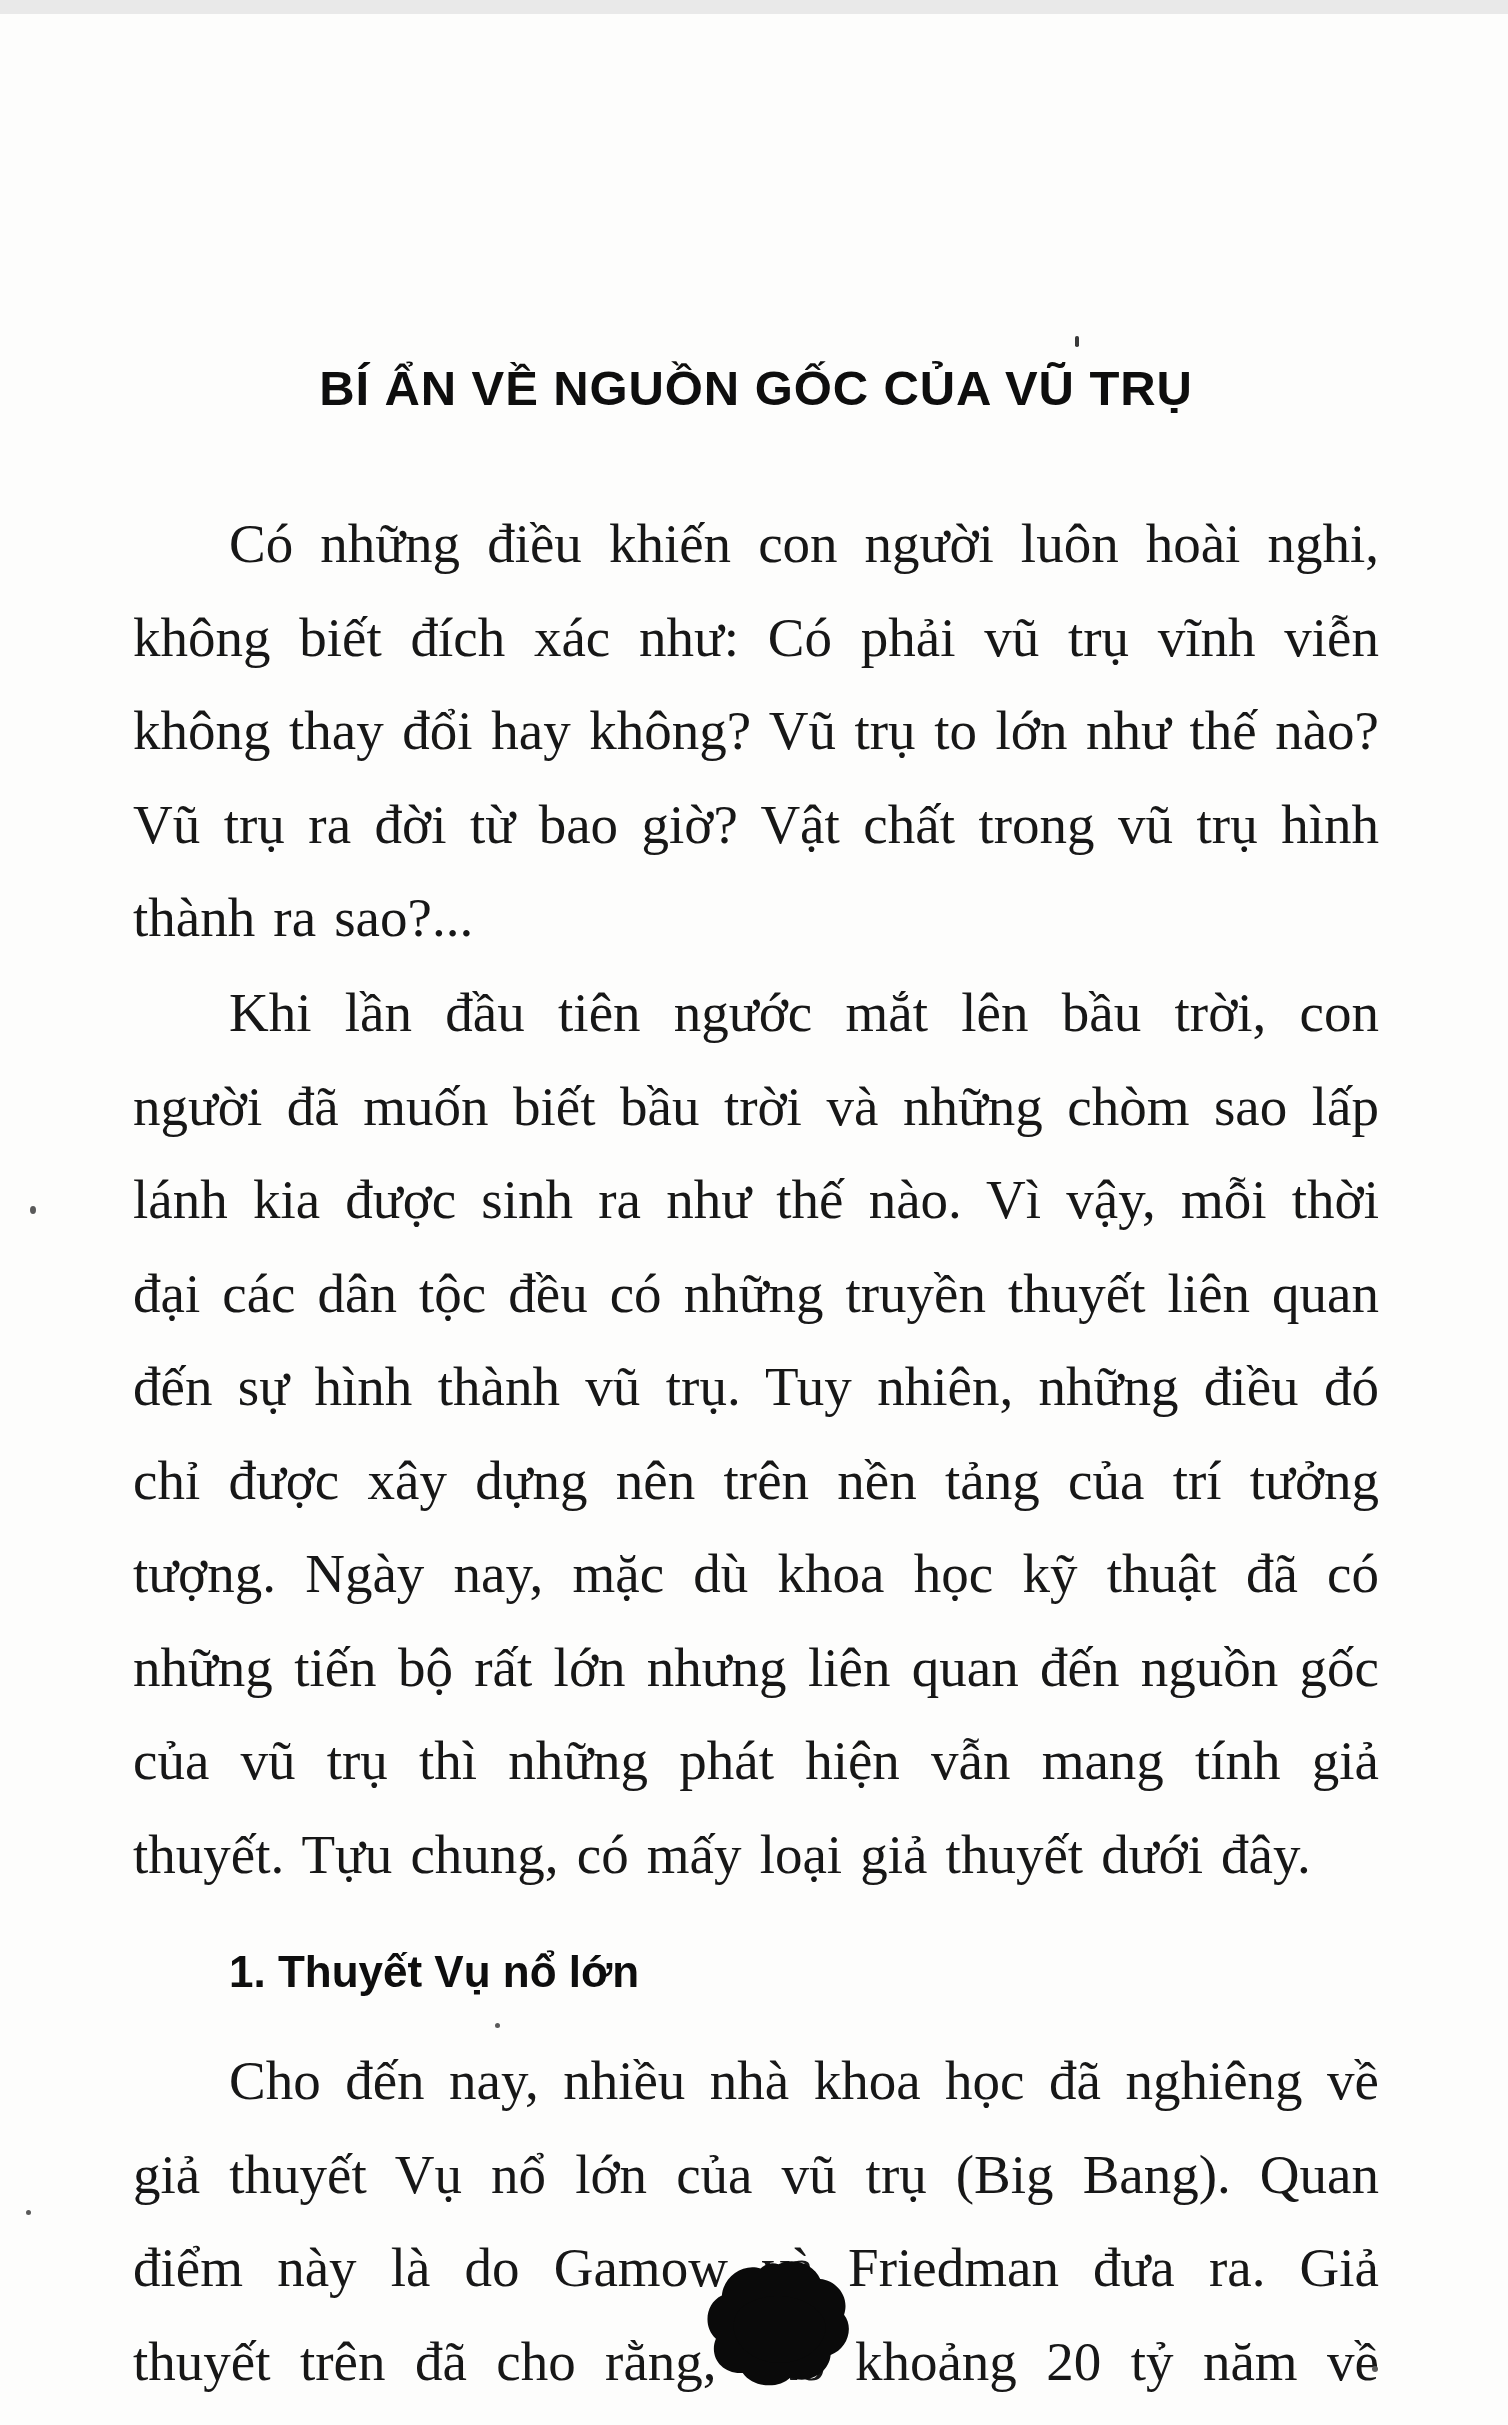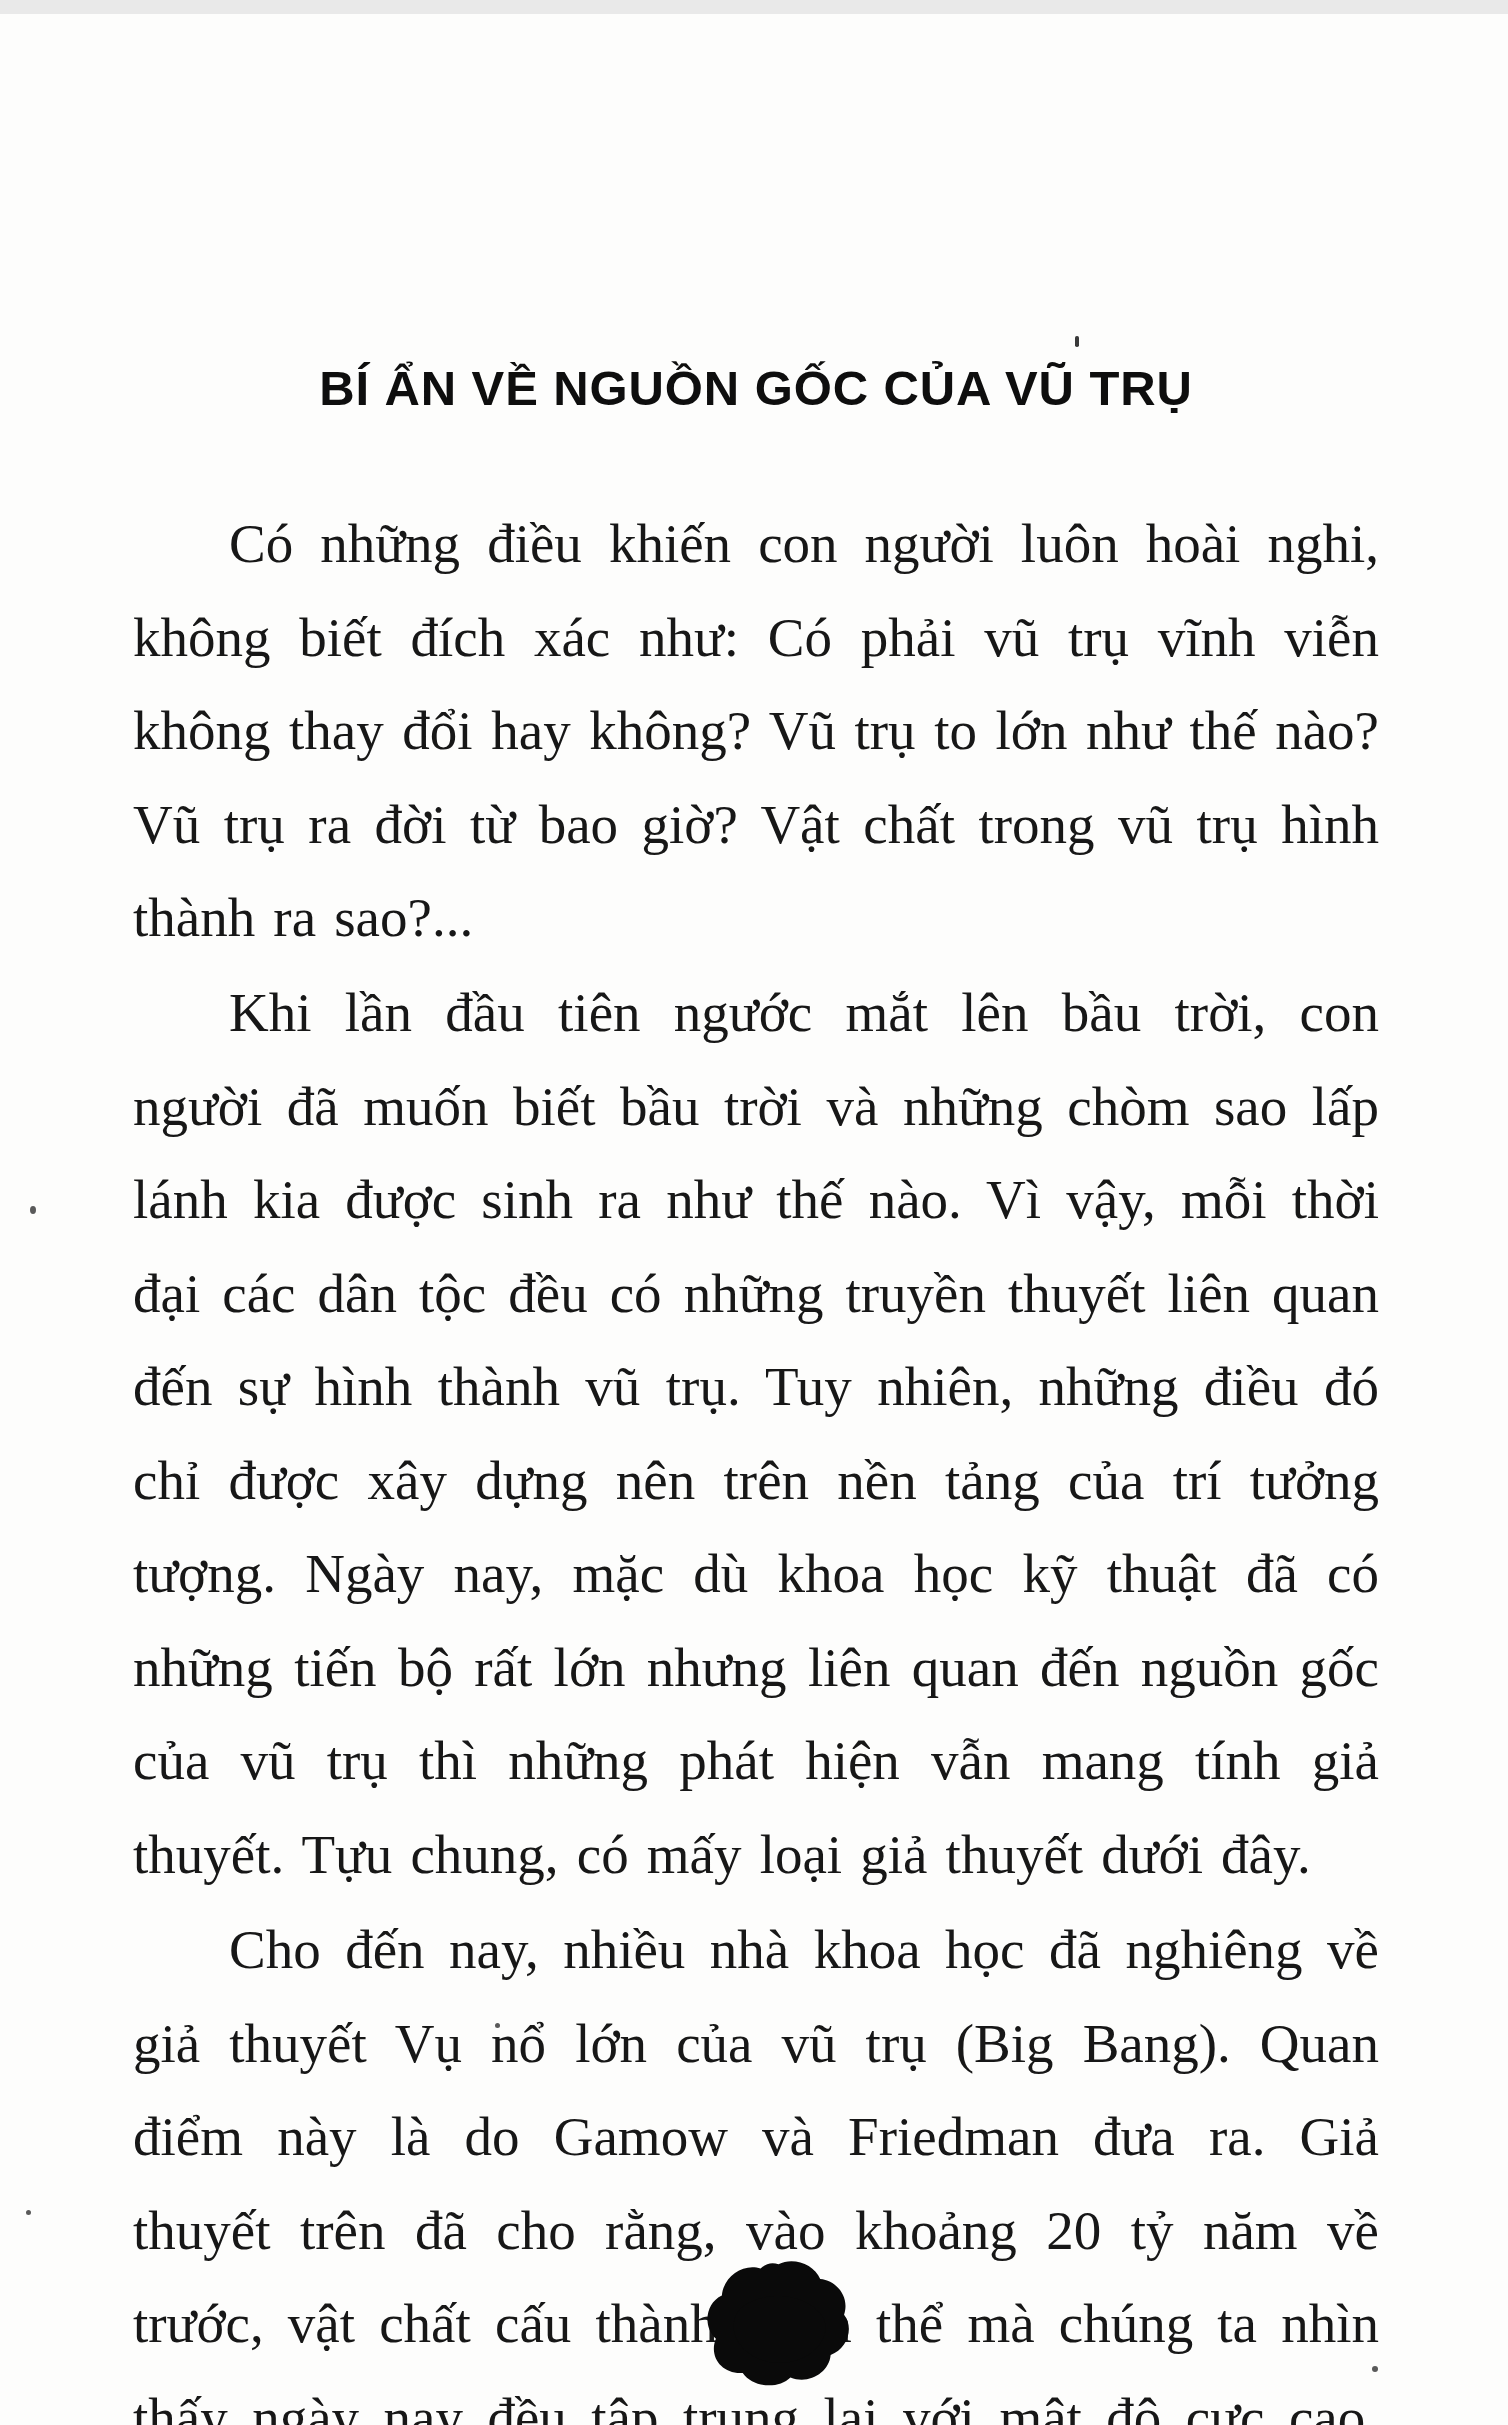--- a/index.html
+++ b/index.html
@@ -77,20 +77,21 @@
 <div class="book-page">
 
   <div class="content">
 
     <h1 class="page-title">BÍ ẨN VỀ NGUỒN GỐC CỦA VŨ TRỤ</h1>
 
     <p class="body-para">Có những điều khiến con người luôn hoài nghi, không biết đích xác như: Có phải vũ trụ vĩnh viễn không thay đổi hay không? Vũ trụ to lớn như thế nào? Vũ trụ ra đời từ bao giờ? Vật chất trong vũ trụ hình thành ra sao?...</p>
 
     <p class="body-para">Khi lần đầu tiên ngước mắt lên bầu trời, con người đã muốn biết bầu trời và những chòm sao lấp lánh kia được sinh ra như thế nào. Vì vậy, mỗi thời đại các dân tộc đều có những truyền thuyết liên quan đến sự hình thành vũ trụ. Tuy nhiên, những điều đó chỉ được xây dựng nên trên nền tảng của trí tưởng tượng. Ngày nay, mặc dù khoa học kỹ thuật đã có những tiến bộ rất lớn nhưng liên quan đến nguồn gốc của vũ trụ thì những phát hiện vẫn mang tính giả thuyết. Tựu chung, có mấy loại giả thuyết dưới đây.</p>
 
+    <h2 class="section-heading">1. Thuyết Vụ nổ lớn</h2>
 
     <p class="body-para">Cho đến nay, nhiều nhà khoa học đã nghiêng về giả thuyết Vụ nổ lớn của vũ trụ (Big Bang). Quan điểm này là do Gamow và Friedman đưa ra. Giả thuyết trên đã cho rằng, vào khoảng 20 tỷ năm về trước, vật chất cấu thành thiên thể mà chúng ta nhìn thấy ngày nay đều tập trung lại với mật độ cực cao, nhiệt độ cao tới hơn 10 tỷ độ C, được gọi là "quả cầu lửa nguyên thủy". Bầu trời trong thời kỳ này không có hằng tinh và hệ tinh mà chỉ</p>
 
   </div>
 
   <div class="ink-blot">
     <svg width="149" height="130" viewBox="0 0 100 87">
       <path fill="#0a0a0a" d="M50 4 C60 -1 74 4 78 14 C89 15 98 26 94 38 C101 47 96 61 85 65 C84 77 70 85 58 80 C50 88 33 87 26 77 C12 78 3 66 8 54 C-1 46 1 30 12 25 C13 12 27 3 38 7 C42 3 46 3 50 4 Z"></path>
       <path fill="#0a0a0a" d="M30 30 C45 22 70 24 80 40 C86 52 74 68 55 70 C38 72 22 62 20 48 C19 40 23 33 30 30 Z"></path>
     </svg>

